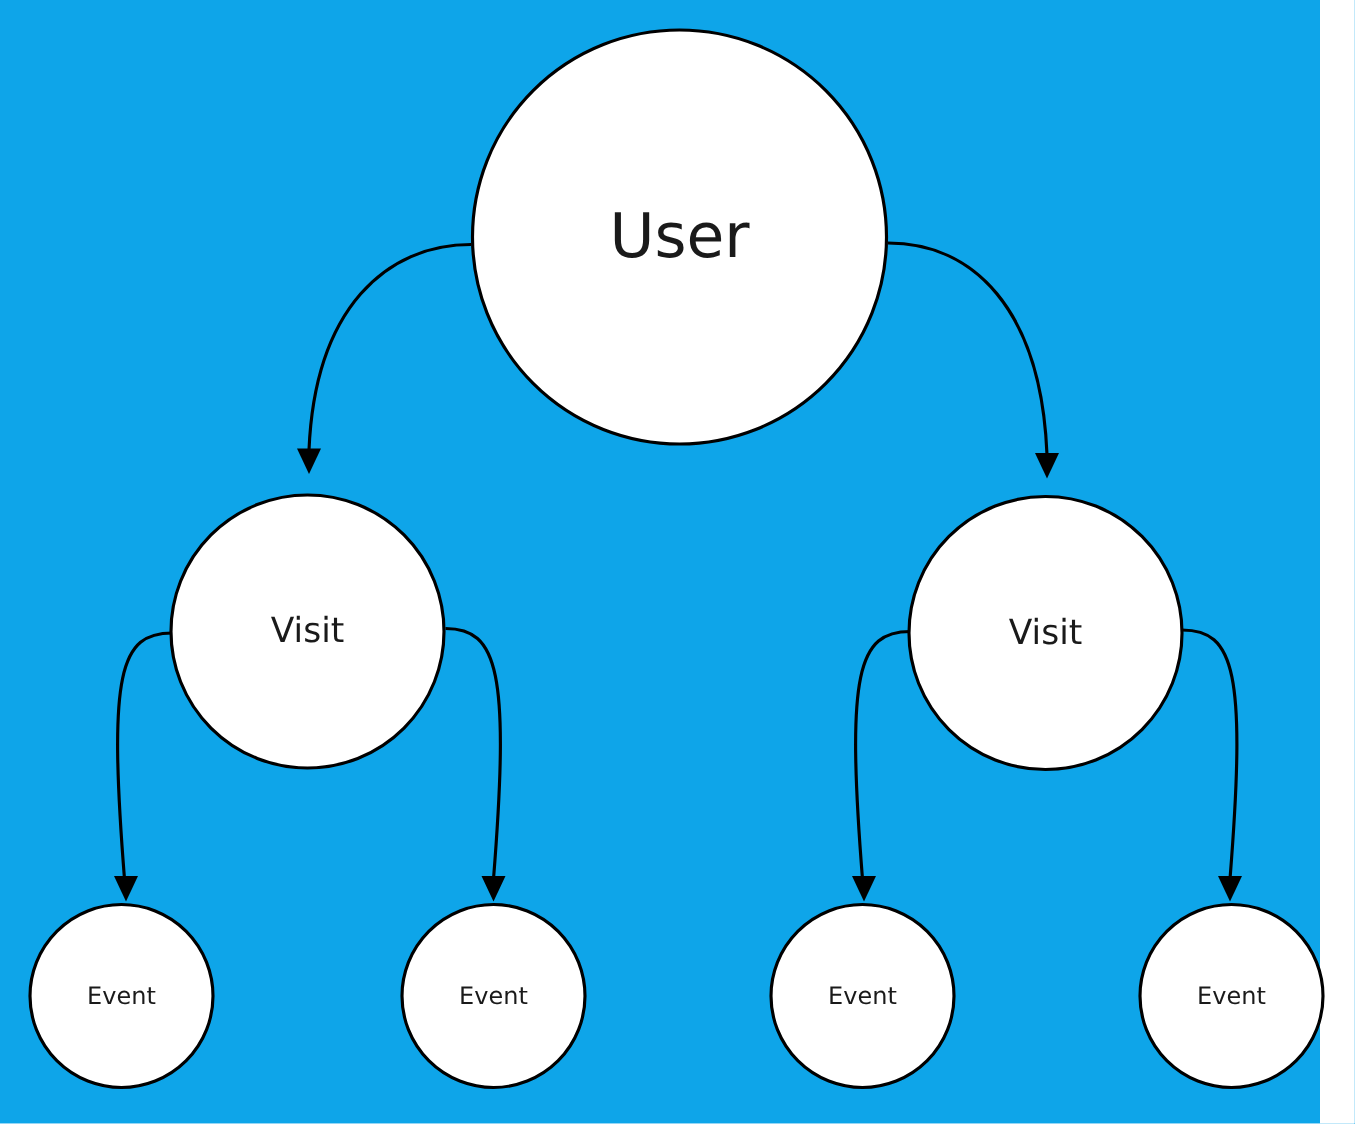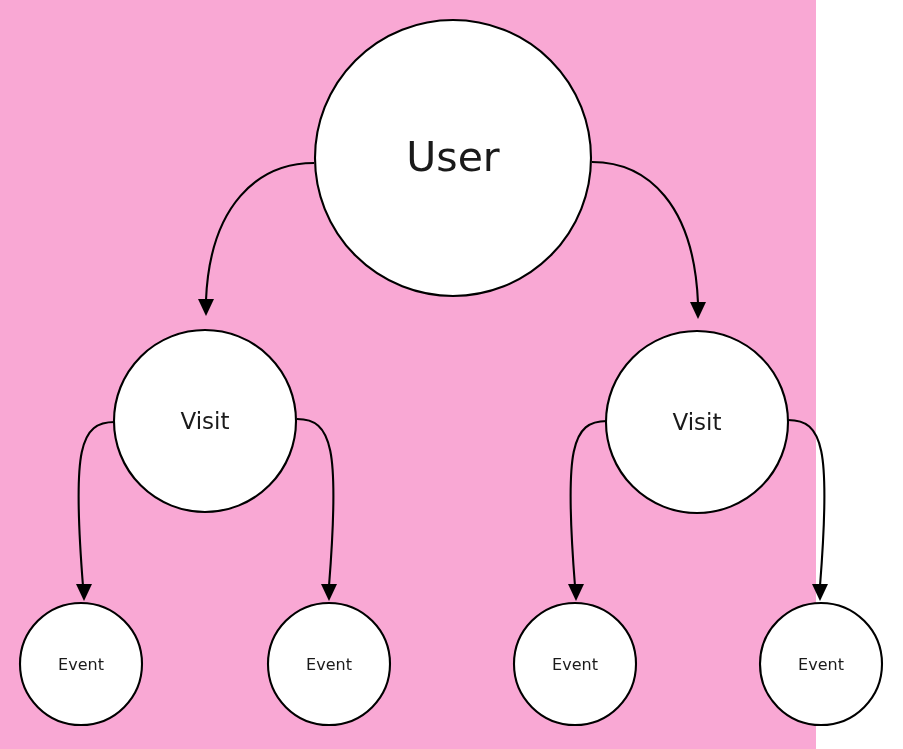--- a/index.html
+++ b/index.html
@@ -9,23 +9,23 @@
     background: #ffffff;
   }
   body {
     width: 903px;
     height: 749px;
     overflow: hidden;
     font-family: "DejaVu Sans", sans-serif;
   }
   #diagram-root {
     position: relative;
-    width: 816px;
+    width: 880px;
     height: 749px;
-    background: #f9a8d4;
+    background: #0ea5e9;
   }
   #diagram-svg {
     display: block;
     width: 903px;
     height: 749px;
   }
   .node-circle {
     fill: #ffffff;
     stroke: #000000;
     stroke-width: 2.1;

